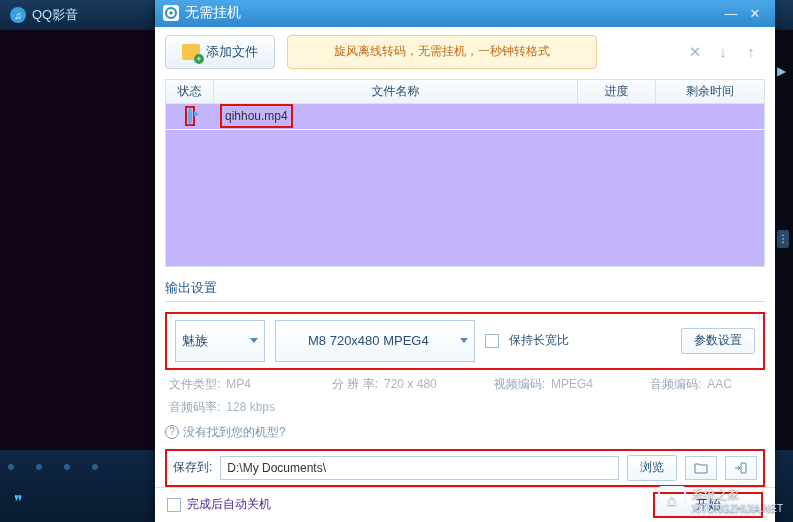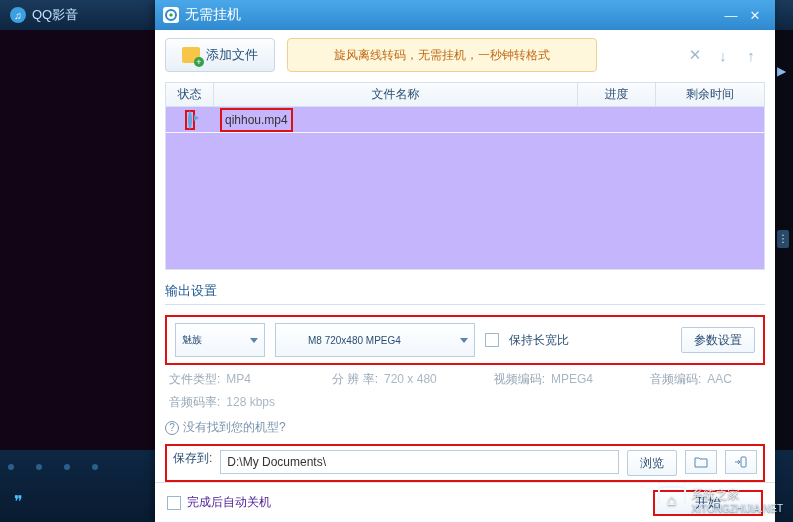--- a/index.html
+++ b/index.html
@@ -39,31 +39,31 @@
 .trow{ display:flex; height:26px; border-bottom:1px solid #f3f6fa; font-size:12px; color:#333; align-items:center;}
 .trow .c-status{width:48px; display:flex; align-items:center; justify-content:center;}
 .trow .c-fname{flex:1; padding-left:6px;}
 .trow .c-prog{width:78px;} .trow .c-rem{width:108px;}
 .redbox{ border:2px solid #d11; padding:1px;}
 .status-icon{ width:14px;height:14px; border:2px solid #5fa8e2; border-radius:50%; position:relative;}
 .status-icon::after{content:""; position:absolute; left:4px; top:2px; border-left:5px solid #5fa8e2; border-top:3px solid transparent; border-bottom:3px solid transparent;}
 
 .section-title{ margin-top:12px; font-size:13px; color:#1f5a93; border-bottom:1px solid #cfe0f0; padding-bottom:4px;}
 .out-row1{ margin-top:10px; border:2px solid #d11; padding:6px 8px; display:flex; align-items:center; gap:10px;}
-.select{ height:34px; border:1px solid #b8cde2; background:linear-gradient(#fff,#f1f7fc); display:flex; align-items:center; padding:0 6px; font-size:10px; color:#2b4f74; cursor:pointer; justify-content:space-between;}
+.select{ height:42px; border:1px solid #b8cde2; background:linear-gradient(#fff,#f1f7fc); display:flex; align-items:center; padding:0 6px; font-size:13px; color:#2b4f74; cursor:pointer; justify-content:space-between;}
 .sel-brand{width:90px;} .sel-model{width:200px;padding-left:32px;}
 .caret{ border-left:4px solid transparent; border-right:4px solid transparent; border-top:5px solid #5b85ad; margin-left:6px;}
 .chk{ width:14px;height:14px; border:1px solid #9cb7d0; background:#fff;}
 .chklbl{ font-size:12px; color:#2b4f74;}
 .btn-ghost{ height:26px; padding:0 12px; border:1px solid #b8cde2; background:linear-gradient(#fff,#f1f7fc); font-size:12px; color:#2b4f74; border-radius:2px; cursor:pointer; display:flex; align-items:center;}
 .specs{ margin-top:6px; font-size:12px; color:#a9b7c4; display:grid; grid-template-columns: repeat(4, auto); column-gap:28px; row-gap:6px; padding:0 4px;}
 .specs span b{color:#9aa9b7; font-weight:normal; margin-right:6px;}
 .help-row{ margin-top:8px; font-size:12px; color:#7a93ab; display:flex; align-items:center; gap:4px;}
 .help-row .qicon{ width:14px;height:14px;border:1px solid #7a93ab;border-radius:50%; font-size:10px; line-height:12px; text-align:center; color:#7a93ab;}
-.save-row{ margin-top:8px; border:2px solid #d11; padding:4px 6px; display:flex; align-items:flex-start; gap:8px;}
+.save-row{ margin-top:8px; border:2px solid #d11; padding:4px 6px; display:flex; align-items:center; gap:8px;}
 .save-row .lbl{ font-size:12px; color:#2b4f74;}
 .save-row input{ flex:1; height:24px; border:1px solid #b8cde2; padding:0 6px; font-size:12px; color:#333;}
 .sm-ic{ width:32px; height:24px; border:1px solid #b8cde2; background:linear-gradient(#fff,#f1f7fc); display:flex; align-items:center; justify-content:center; cursor:pointer; color:#5b85ad;}
 
 .dlg-footer{ height:40px; border-top:1px solid #d7e2ee; display:flex; align-items:center; padding:0 12px;}
 .dlg-footer .chk{margin-right:6px;}
 .dlg-footer .flab{ font-size:12px; color:#4c1d95;}
 .btn-start{ margin-left:auto; width:110px; height:26px; border:2px solid #d11; background:linear-gradient(#fff,#eef4fa); display:flex; align-items:center; justify-content:center; font-size:13px; color:#2b4f74; cursor:pointer;}
 .watermark{ position:absolute; right:10px; bottom:8px; color:#eef6ff; font-size:12px; display:flex; align-items:center; gap:6px; text-shadow:0 1px 2px rgba(0,0,0,.6);}
 .watermark .wicon{ width:28px;height:28px; border:2px solid #eef6ff; border-radius:4px; display:flex;align-items:center;justify-content:center; font-size:16px;}

